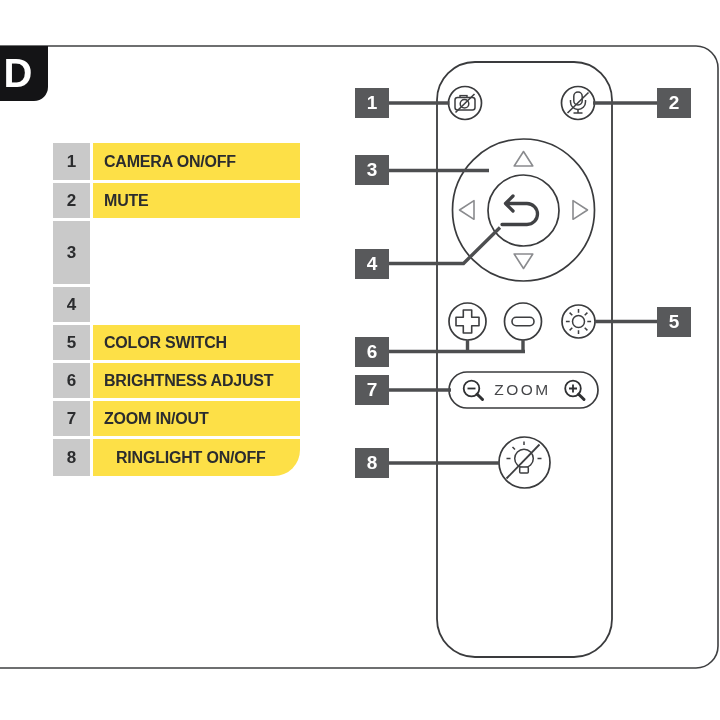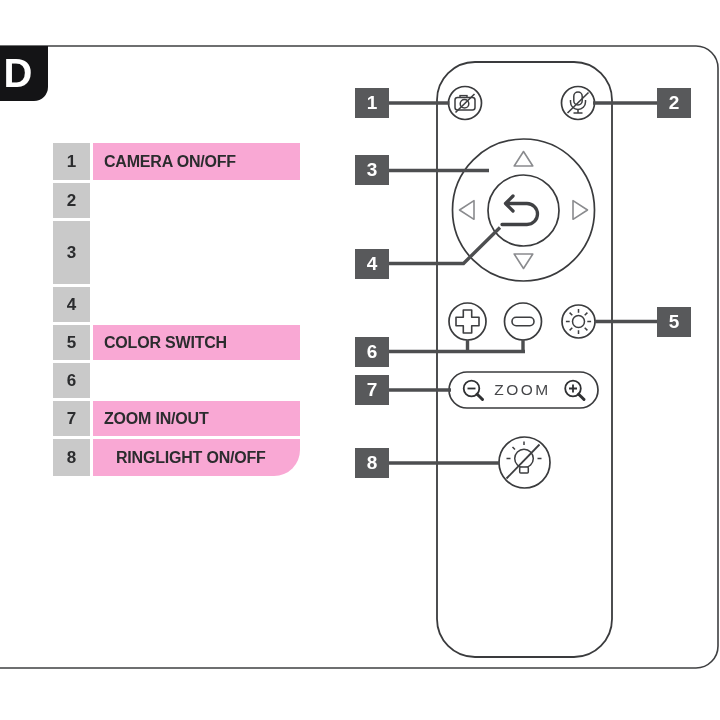--- a/index.html
+++ b/index.html
@@ -17,21 +17,21 @@
   }
   
   .legend{position:absolute;left:53px;top:143px;width:247px;}
   .trow{display:flex;margin-bottom:3px;}
   .tnum{
     width:37px;background:#c9c9c9;color:#2b2c2e;
     display:flex;align-items:center;justify-content:center;
     font-size:17px;font-weight:bold;flex:none;
   }
   .tlabel{
-    flex:1;margin-left:3px;background:#f9a8d4;color:#2b2c2e;
+    flex:1;margin-left:3px;background:#fde047;color:#2b2c2e;
     display:flex;align-items:center;
     padding-left:11px;box-sizing:border-box;
     font-size:16px;font-weight:bold;letter-spacing:-0.2px;line-height:20px;
   }
   .r1{height:37px}.r2{height:35px}.r3{height:63px}.r4{height:35px}
   .r5{height:35px}.r6{height:35px}.r7{height:35px}.r8{height:37px}
   .r8 .tlabel{border-bottom-right-radius:26px;padding-left:23px;}
   
   .callout{
     position:absolute;width:34px;height:30px;background:#58595b;
@@ -150,33 +150,35 @@
 
 <div class="section-tab">D</div>
 
 <div class="legend">
   <div class="trow r1">
     <div class="tnum">1</div>
     <div class="tlabel">CAMERA ON/OFF</div>
   </div>
   <div class="trow r2">
     <div class="tnum">2</div>
+    <div class="tlabel">MUTE</div>
   </div>
   <div class="trow r3">
     <div class="tnum">3</div>
   </div>
   <div class="trow r4">
     <div class="tnum">4</div>
   </div>
   <div class="trow r5">
     <div class="tnum">5</div>
     <div class="tlabel">COLOR SWITCH</div>
   </div>
   <div class="trow r6">
     <div class="tnum">6</div>
+    <div class="tlabel">BRIGHTNESS ADJUST</div>
   </div>
   <div class="trow r7">
     <div class="tnum">7</div>
     <div class="tlabel">ZOOM IN/OUT</div>
   </div>
   <div class="trow r8">
     <div class="tnum">8</div>
     <div class="tlabel">RINGLIGHT ON/OFF</div>
   </div>
 </div>

